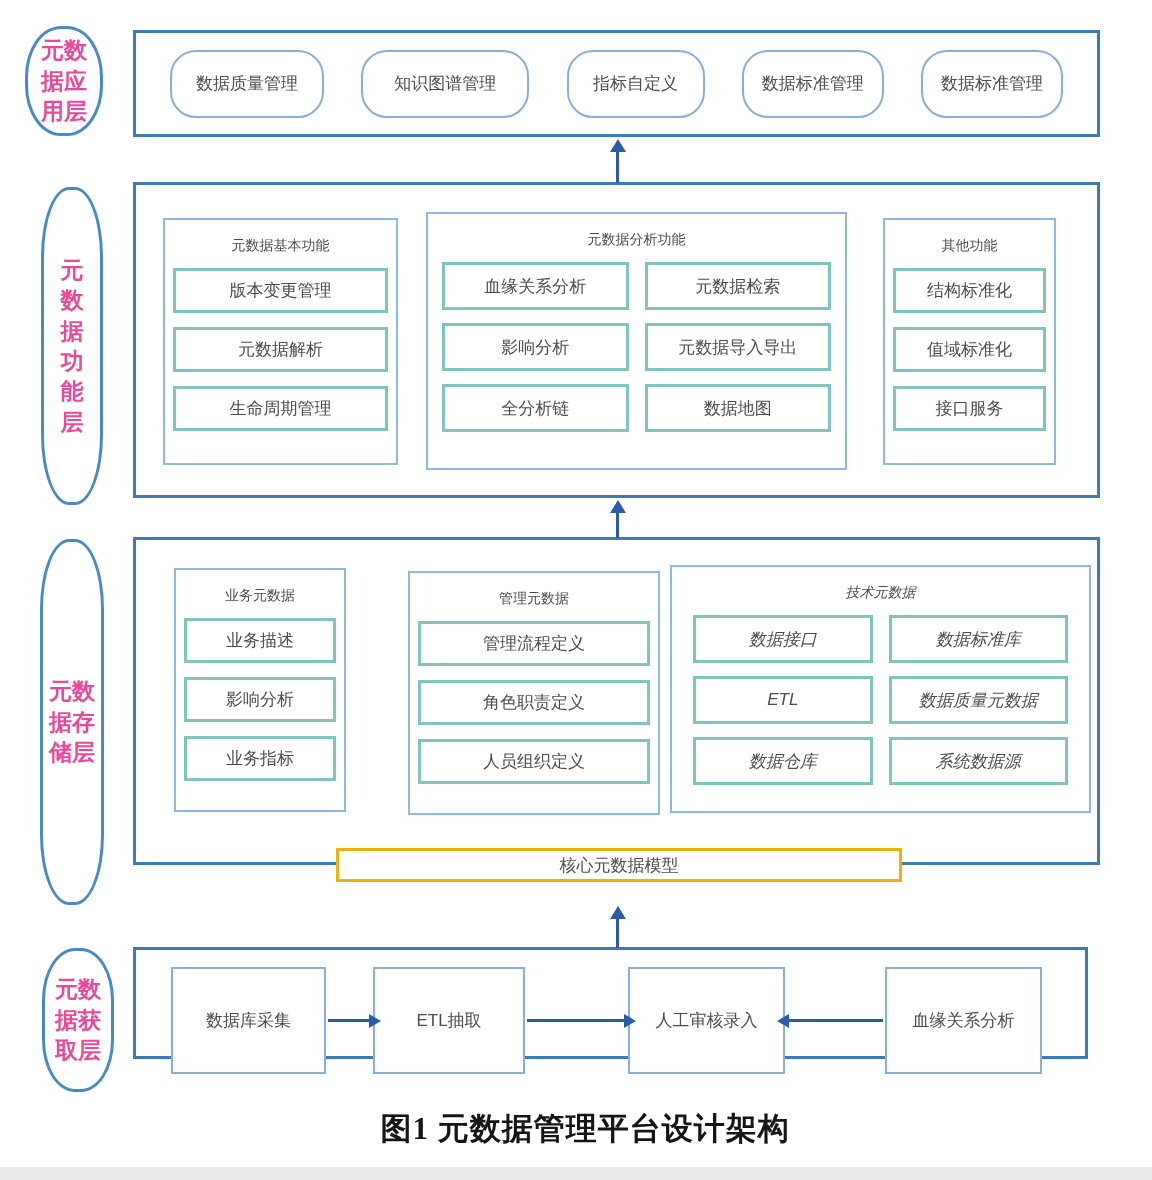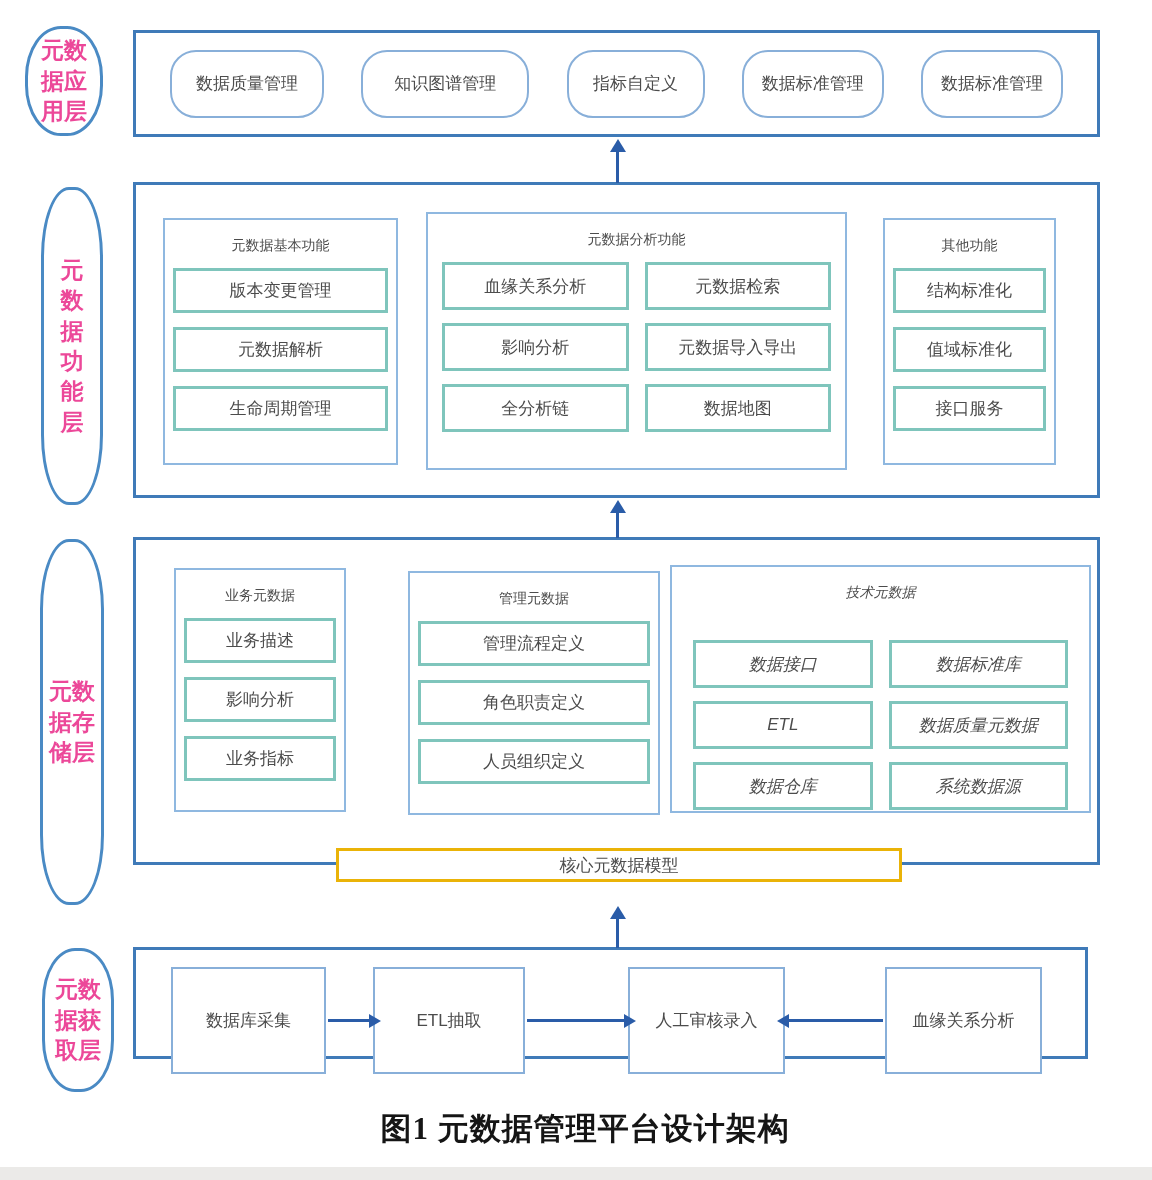--- a/index.html
+++ b/index.html
@@ -134,21 +134,21 @@
       <div class="teal">业务指标</div>
     </div>
     <div class="group stack" style="left:272px;top:31px;width:252px;height:244px;">
       <div class="group-title">管理元数据</div>
       <div class="teal">管理流程定义</div>
       <div class="teal">角色职责定义</div>
       <div class="teal">人员组织定义</div>
     </div>
     <div class="group" style="left:534px;top:25px;width:421px;height:248px;font-style:italic;">
       <div class="group-title">技术元数据</div>
-      <div class="grid2" style="padding:0 21px;margin-top:25px;">
+      <div class="grid2" style="padding:0 21px;">
         <div class="teal">数据接口</div>
         <div class="teal">数据标准库</div>
         <div class="teal">ETL</div>
         <div class="teal">数据质量元数据</div>
         <div class="teal">数据仓库</div>
         <div class="teal">系统数据源</div>
       </div>
     </div>
     <div id="core-box">核心元数据模型</div>
   </div>

